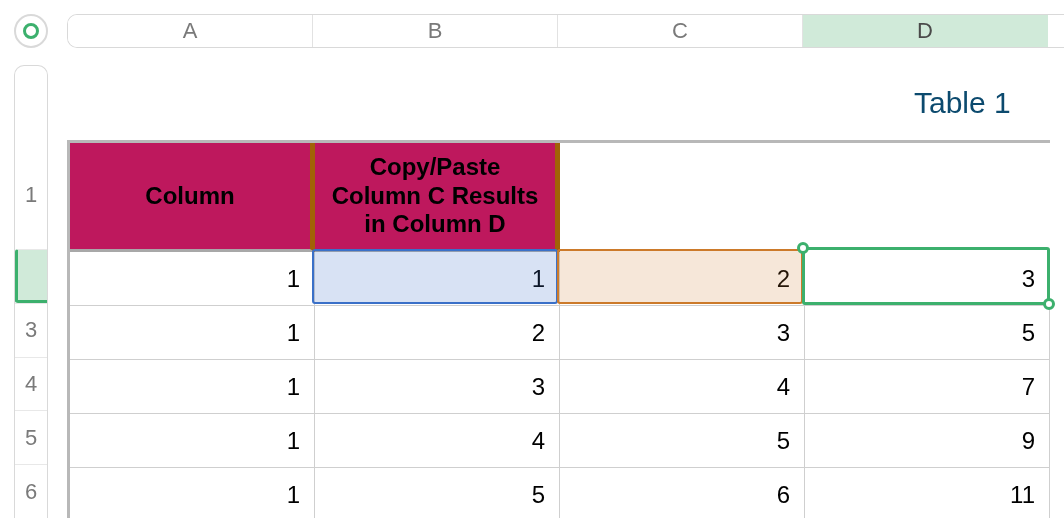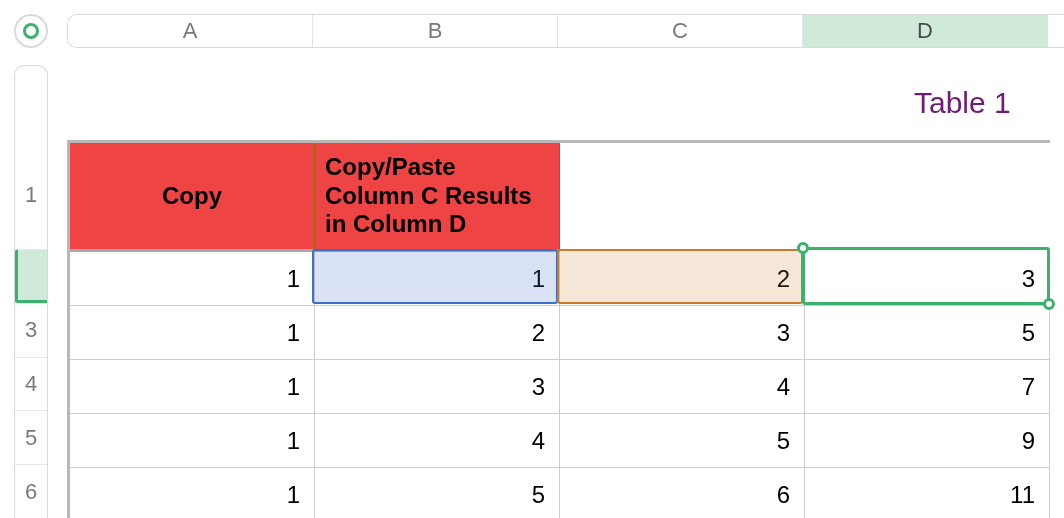--- a/index.html
+++ b/index.html
@@ -94,45 +94,46 @@
   .sheet {
     position: absolute;
     left: 67px; top: 65px; right: 0; bottom: 0;
   }
 
   .table-title {
     height: 75px;
     font-size: 30px;
     display: flex; align-items: center;
     padding-left: 847px;
-    color: #701a75;
+    color: #0c4a6e;
   }
 
   .grid {
     position: absolute;
     left: 0; top: 75px;
     border-top: 3px solid #b8b8b8;
     border-left: 3px solid #b8b8b8;
   }
   .grid .row { display: flex; }
   .grid .cell {
     width: 245px;
     border-right: 1px solid #cfcfcf;
     border-bottom: 1px solid #cfcfcf;
     font-size: 24px;
     position: relative;
   }
   .grid .hdr .cell {
     height: 109px;
-    background: #ef4444;
+    background: #be185d;
     border-bottom: 3px solid #a8a8a8;
-    border-right: 1px solid #a16207;
+    border-right: 5px solid #a16207;
     font-weight: 700;
     color: #000;
     display: flex; align-items: center; justify-content: center;
+    text-align: center;
     padding: 6px 10px;
     line-height: 1.2;
   }
   .grid .body .cell {
     height: 54px;
     display: flex; align-items: center; justify-content: flex-end;
     padding-right: 14px;
     color: #000;
     background: #fff;
   }
@@ -198,21 +199,21 @@
   <div class="row-h">5</div>
   <div class="row-h">6</div>
 </div>
 
 <div class="sheet">
 
   <div class="table-title">Table 1</div>
 
   <div class="grid">
     <div class="row hdr">
-      <div class="cell">Copy</div>
+      <div class="cell">Column</div>
       <div class="cell">Copy/Paste Column C Results in Column D</div>
     </div>
 
     <div class="row body">
       <div class="cell">1</div>
       <div class="cell">1</div>
       <div class="cell">2</div>
       <div class="cell">3</div>
     </div>
     <div class="row body">

